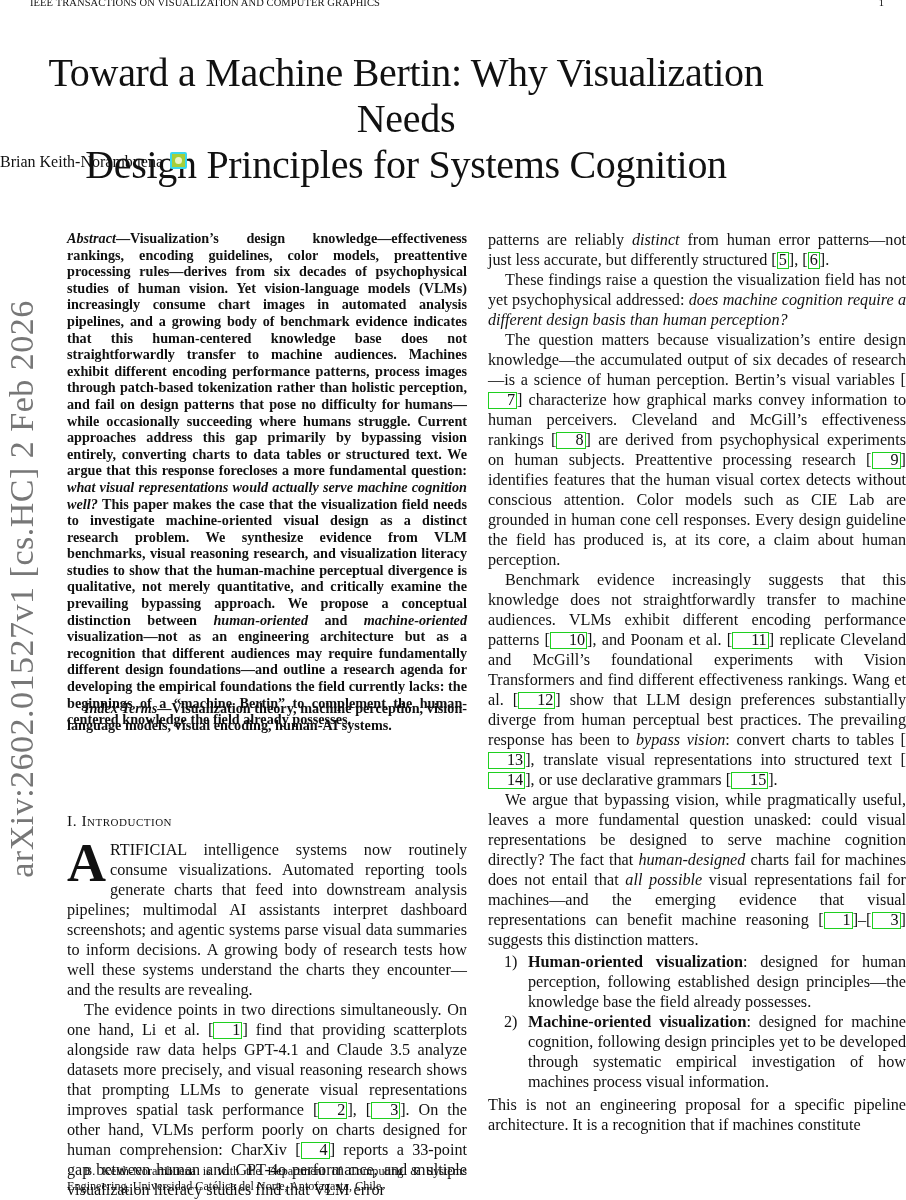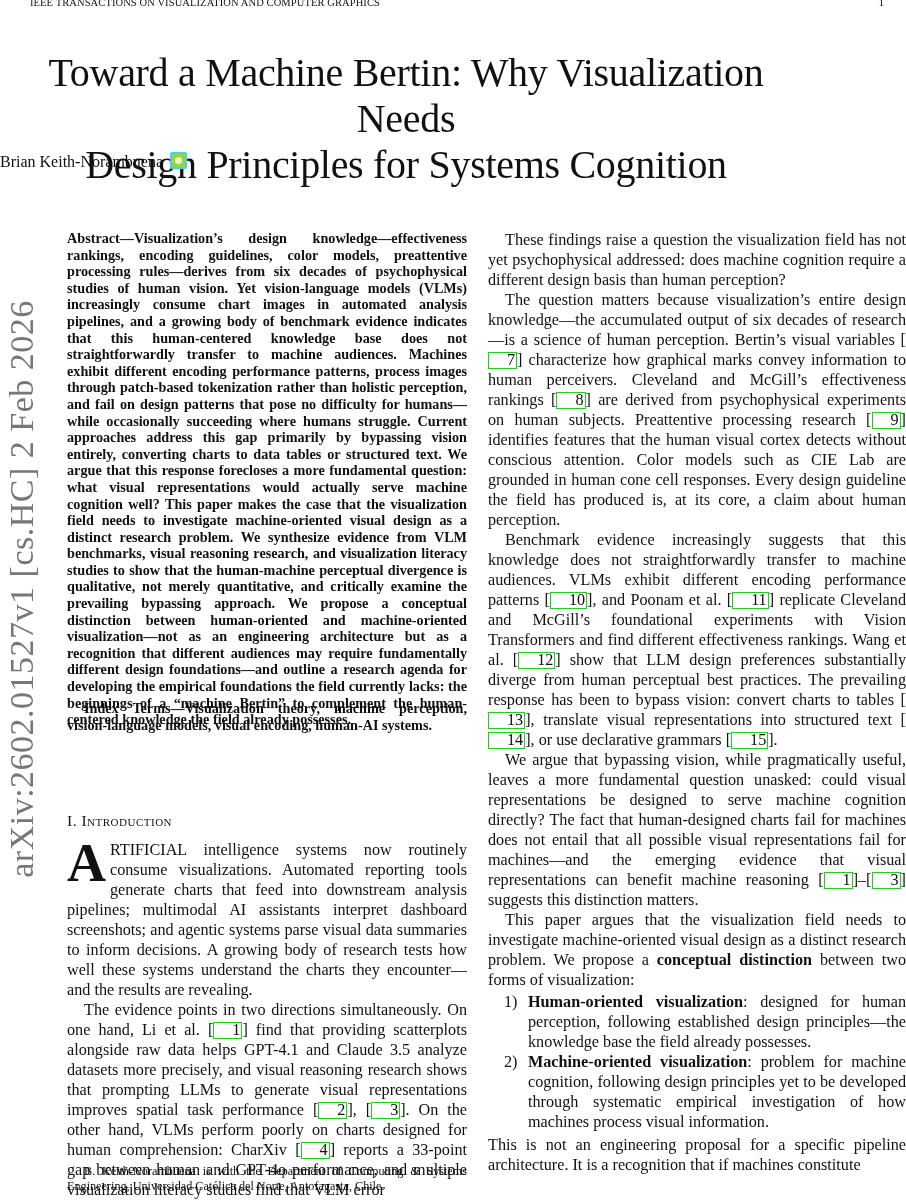--- a/index.html
+++ b/index.html
@@ -14,21 +14,21 @@
     border-radius:2px; vertical-align:-2px; margin-left:3px; position:relative; }
   .orcid::after { content:""; position:absolute; left:3px; top:3px; width:7px; height:7px; border-radius:50%; background:#e9f5c7; }
   .arxiv { position:absolute; left:-278px; top:570px; width:600px; transform:rotate(-90deg);
     transform-origin:center center; font-size:34px; color:#777; text-align:center; letter-spacing:0.5px; white-space:nowrap; }
   .col { position:absolute; text-align:justify; }
   .left { left:67px; width:400px; }
   .right { left:488px; width:418px; }
   .abstract { top:230px; font-weight:bold; font-size:14.2px; line-height:16.6px; }
   .abstract p { margin:0; text-indent:0; }
   .index-terms { top:680px; font-weight:bold; font-size:14.2px; line-height:16.6px;margin-top:20px; }
-  .it { }
+  .it { font-style:italic; }
   .section-head { position:absolute; top:812px; left:67px; width:400px; text-align:left; font-size:15.5px; letter-spacing:0.5px; }
   .sc { font-variant:small-caps; }
   .body-text { font-size:16.2px; line-height:20px; }
   .body-text p { margin:0; text-indent:17px; }
   .body-text p.noindent { text-indent:0; }
   .intro { top:840px; }
   .dropcap { float:left; font-size:54px; line-height:40px; font-weight:bold; margin:3px 4px 0 0; }
   .cite { display:inline-block; border:1.5px solid #1fd01f; padding:0 1px; line-height:15px; }
   .footnote { position:absolute; top:1164px; left:67px; width:400px; font-size:12.2px; line-height:15px; text-align:justify; }
   .footnote span { display:block; text-indent:17px; }
@@ -72,23 +72,23 @@
 <div class="col left body-text intro">
   <p class="noindent"><span class="dropcap">A</span><span>RTIFICIAL intelligence systems now routinely consume visualizations. Automated reporting tools generate charts that feed into downstream analysis pipelines; multimodal AI assistants interpret dashboard screenshots; and agentic systems parse visual data summaries to inform decisions. A growing body of research tests how well these systems understand the charts they encounter—and the results are revealing.</span></p>
   <p><span>The evidence points in two directions simultaneously. On one hand, Li et al. [</span><span class="cite">1</span><span>] find that providing scatterplots alongside raw data helps GPT-4.1 and Claude 3.5 analyze datasets more precisely, and visual reasoning research shows that prompting LLMs to generate visual representations improves spatial task performance [</span><span class="cite">2</span><span>], [</span><span class="cite">3</span><span>]. On the other hand, VLMs perform poorly on charts designed for human comprehension: CharXiv [</span><span class="cite">4</span><span>] reports a 33-point gap between human and GPT-4o performance, and multiple visualization literacy studies find that VLM error</span></p>
 </div>
 
 <div class="footnote">
   <span>B. Keith-Norambuena is with the Department of Computing &amp; Systems Engineering, Universidad Católica del Norte, Antofagasta, Chile.</span>
 </div>
 
 <div class="col right body-text rcol">
+  <p class="noindent"><span>patterns are reliably </span><span class="it">distinct</span><span> from human error patterns—not just less accurate, but differently structured [</span><span class="cite">5</span><span>], [</span><span class="cite">6</span><span>].</span></p>
   <p><span>These findings raise a question the visualization field has not yet psychophysical addressed: </span><span class="it">does machine cognition require a different design basis than human perception?</span></p>
   <p><span>The question matters because visualization’s entire design knowledge—the accumulated output of six decades of research—is a science of human perception. Bertin’s visual variables [</span><span class="cite">7</span><span>] characterize how graphical marks convey information to human perceivers. Cleveland and McGill’s effectiveness rankings [</span><span class="cite">8</span><span>] are derived from psychophysical experiments on human subjects. Preattentive processing research [</span><span class="cite">9</span><span>] identifies features that the human visual cortex detects without conscious attention. Color models such as CIE Lab are grounded in human cone cell responses. Every design guideline the field has produced is, at its core, a claim about human perception.</span></p>
   <p><span>Benchmark evidence increasingly suggests that this knowledge does not straightforwardly transfer to machine audiences. VLMs exhibit different encoding performance patterns [</span><span class="cite">10</span><span>], and Poonam et al. [</span><span class="cite">11</span><span>] replicate Cleveland and McGill’s foundational experiments with Vision Transformers and find different effectiveness rankings. Wang et al. [</span><span class="cite">12</span><span>] show that LLM design preferences substantially diverge from human perceptual best practices. The prevailing response has been to </span><span class="it">bypass vision</span><span>: convert charts to tables [</span><span class="cite">13</span><span>], translate visual representations into structured text [</span><span class="cite">14</span><span>], or use declarative grammars [</span><span class="cite">15</span><span>].</span></p>
   <p><span>We argue that bypassing vision, while pragmatically useful, leaves a more fundamental question unasked: could visual representations be designed to serve machine cognition directly? The fact that </span><span class="it">human-designed</span><span> charts fail for machines does not entail that </span><span class="it">all possible</span><span> visual representations fail for machines—and the emerging evidence that visual representations can benefit machine reasoning [</span><span class="cite">1</span><span>]–[</span><span class="cite">3</span><span>] suggests this distinction matters.</span></p>
-  <p><span>This paper argues that the visualization field needs to investigate machine-oriented visual design as a distinct research problem. We propose a </span><b>conceptual distinction</b><span> between two forms of visualization:</span></p>
   <ol class="distinct">
     <li><span class="num">1)</span><b>Human-oriented visualization</b><span>: designed for human perception, following established design principles—the knowledge base the field already possesses.</span></li>
-    <li><span class="num">2)</span><b>Machine-oriented visualization</b><span>: problem for machine cognition, following design principles yet to be developed through systematic empirical investigation of how machines process visual information.</span></li>
+    <li><span class="num">2)</span><b>Machine-oriented visualization</b><span>: designed for machine cognition, following design principles yet to be developed through systematic empirical investigation of how machines process visual information.</span></li>
   </ol>
   <p class="noindent" style="margin-top:3px;">This is not an engineering proposal for a specific pipeline architecture. It is a recognition that if machines constitute</p>
 </div>
 
 </body></html>

